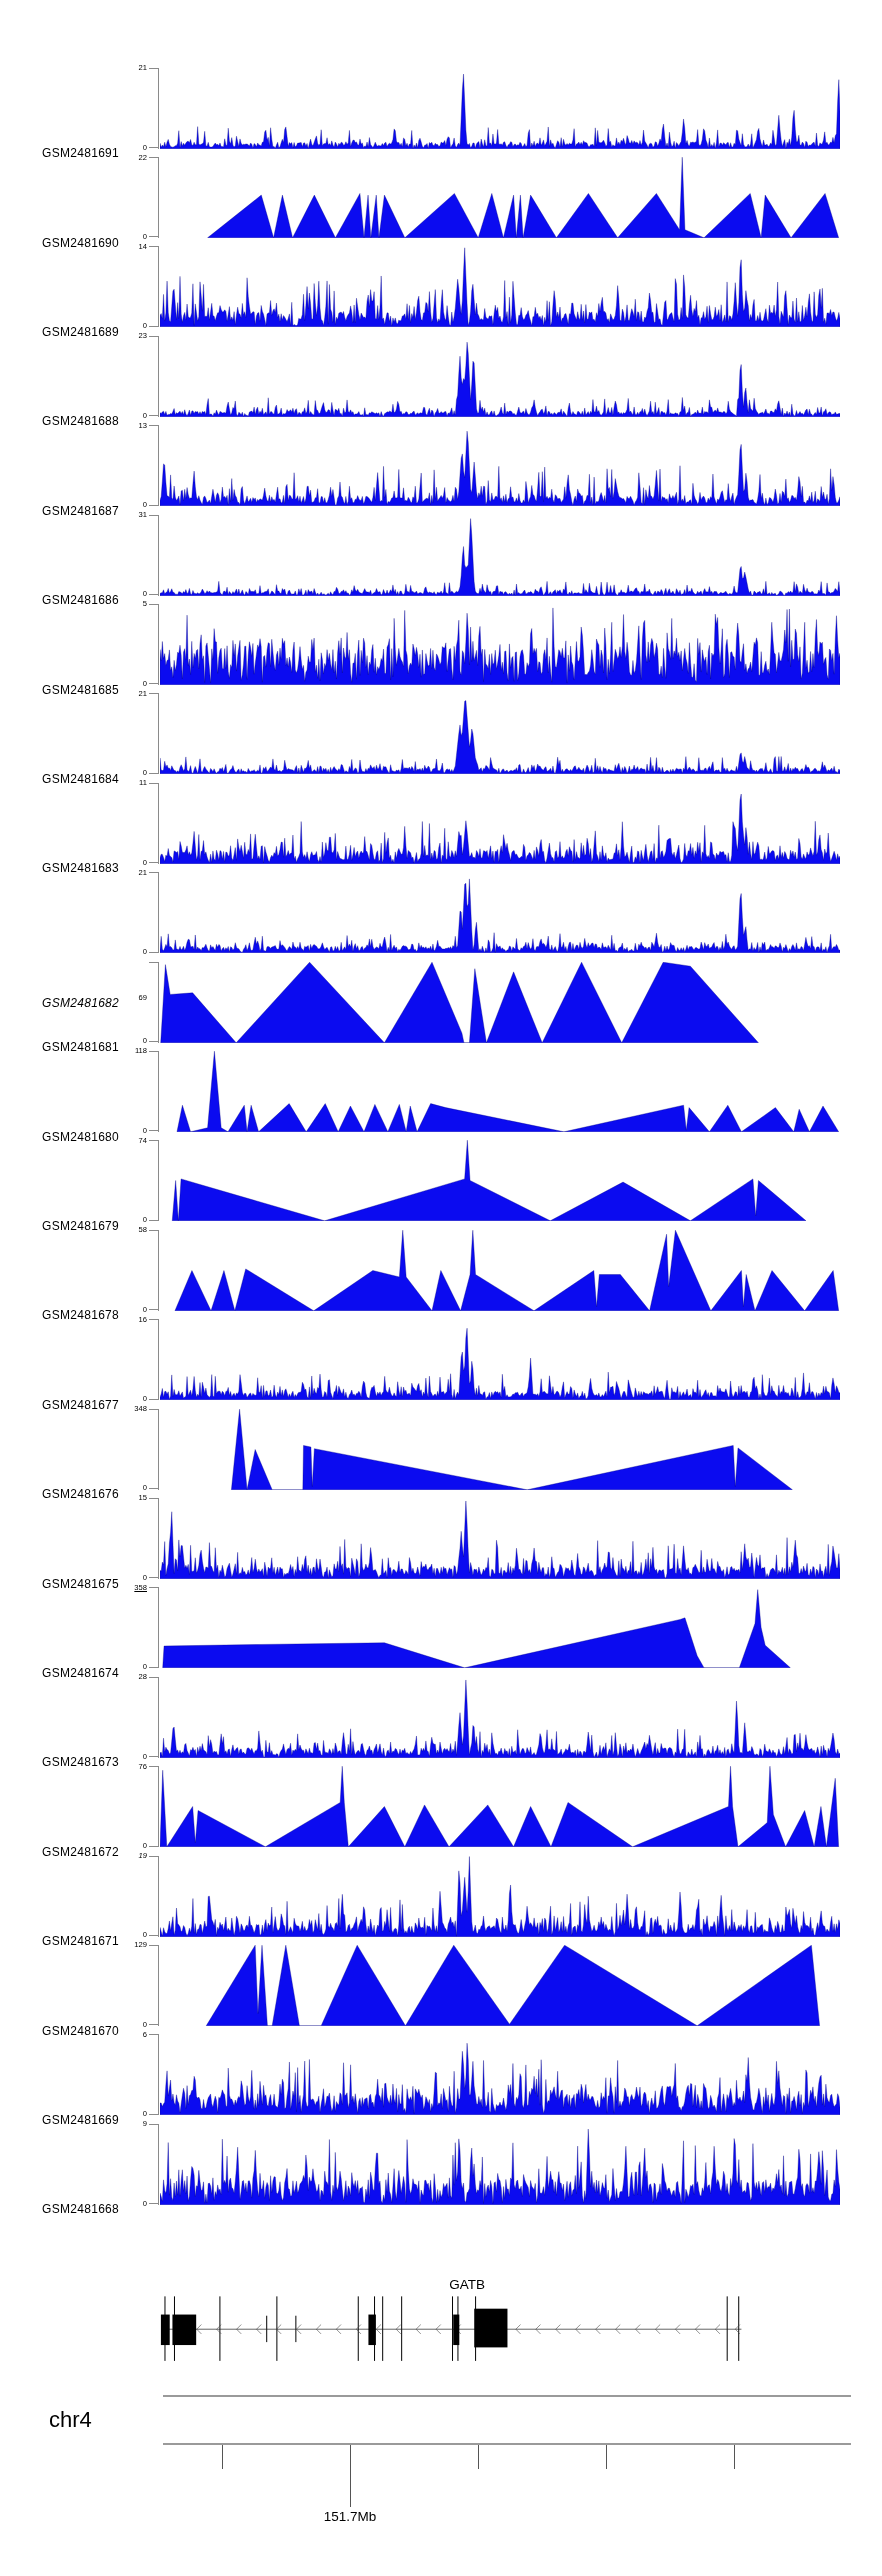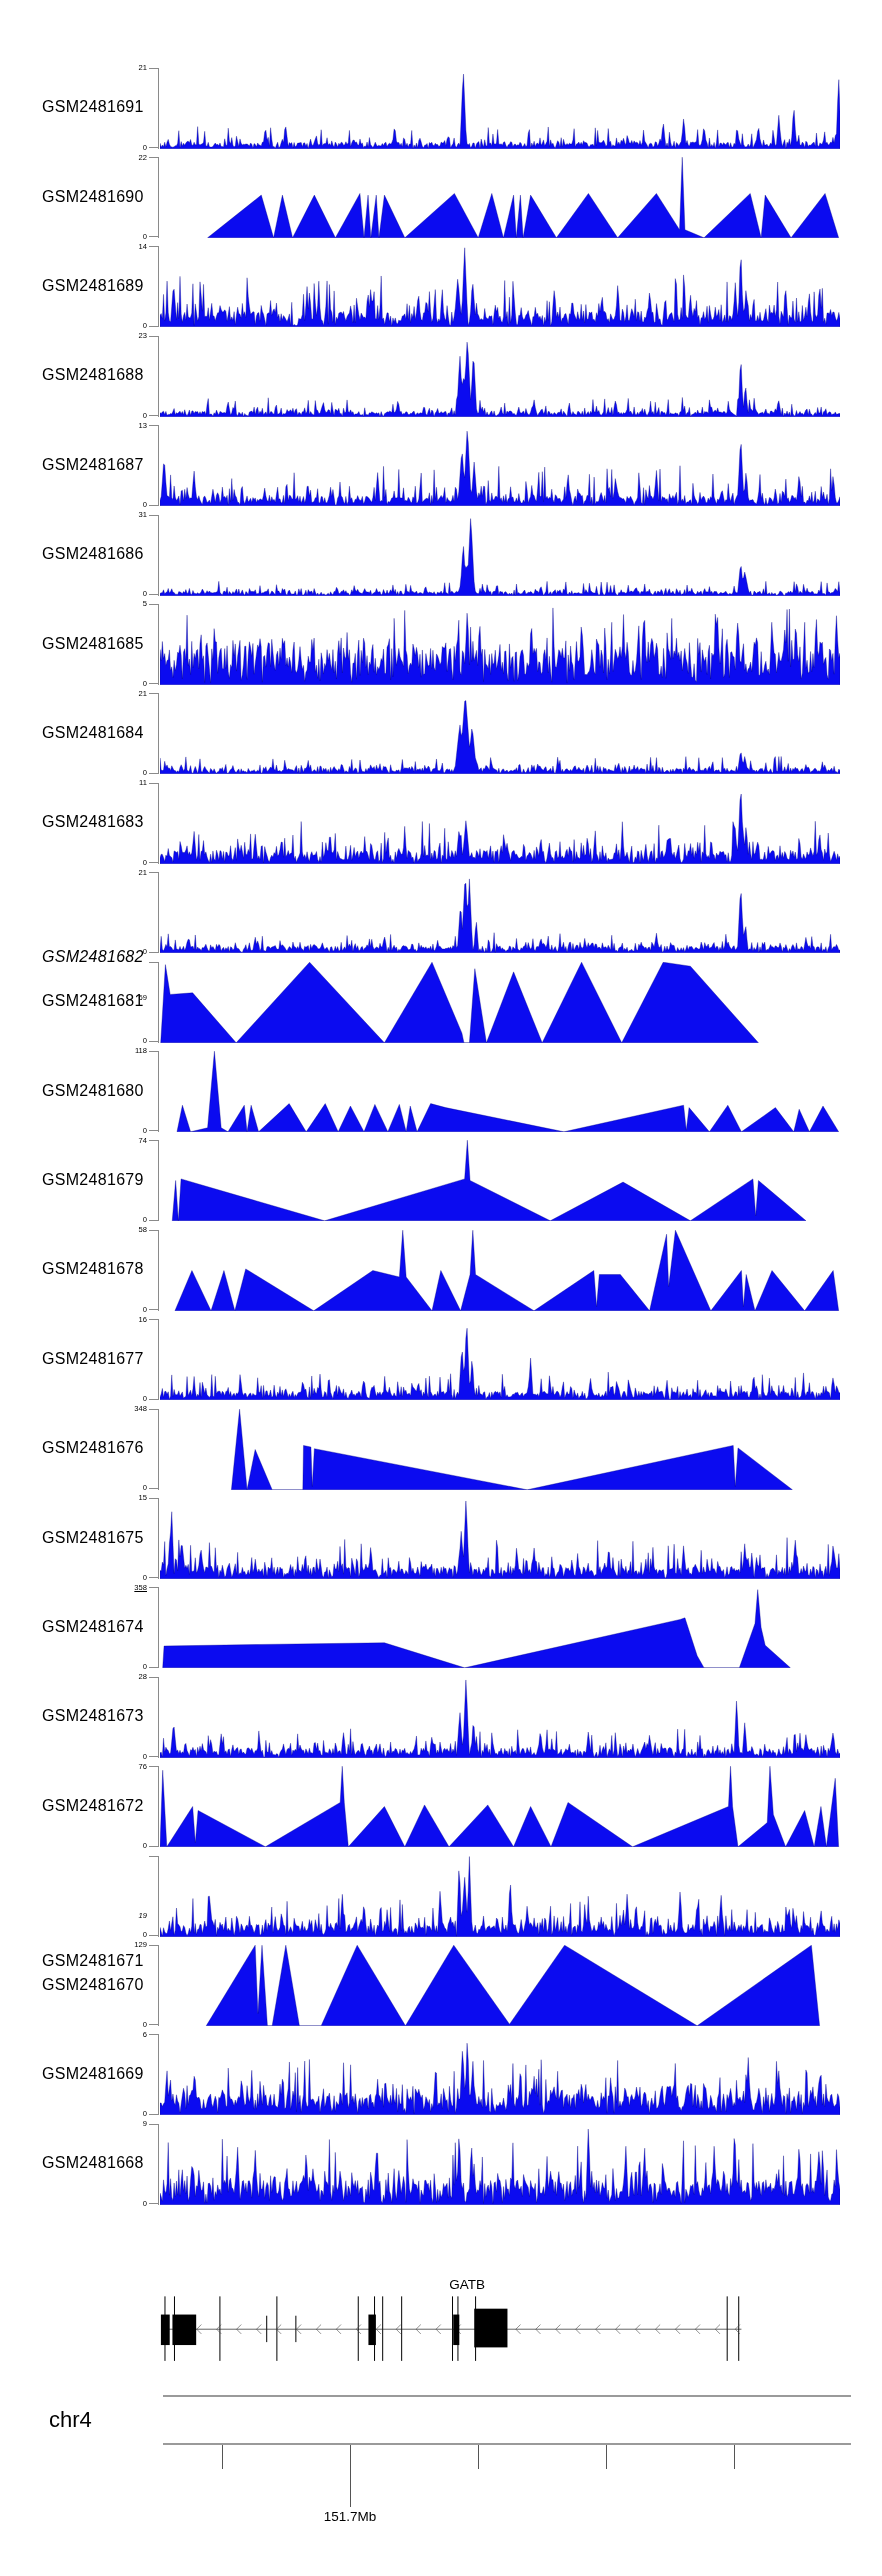--- a/index.html
+++ b/index.html
@@ -1,19 +1,19 @@
 <!DOCTYPE html>
 <html style="font-size:9.4px"><head>
 <meta charset="utf-8">
 <style>
   html,body{margin:0;padding:0;background:#fff;}
   #fig{position:relative;width:882px;height:2576px;background:#fff;
        font-family:"Liberation Sans","DejaVu Sans",sans-serif;overflow:hidden;}
-  .trklabel{position:absolute;left:42px;width:118px;font-size:16px;line-height:17.6px;
-            color:#000;letter-spacing:0.3px;}
+  .trklabel{position:absolute;left:42px;width:118px;font-size:12px;line-height:17.6px;
+            color:#000;letter-spacing:0.3px;margin-top:47px;}
   .yv{position:absolute;width:26px;text-align:right;font-size:7.6px;line-height:8.2px;color:#000;}
   .spine{position:absolute;width:1.2px;background:#8a8a8a;}
   .htick{position:absolute;height:1.2px;background:#8a8a8a;}
   .sig{position:absolute;}
   .axline{position:absolute;height:1.8px;background:#9a9a9a;}
   .axtick{position:absolute;width:0.6px;background:#555;}
   #chr-label{position:absolute;left:49px;top:2407px;font-size:22px;color:#000;}
   #axis-major-label{position:absolute;top:2509px;width:82px;text-align:center;
                     font-size:13.5px;color:#000;}
   #gene-name{position:absolute;top:2277px;width:71px;text-align:center;font-size:13.5px;color:#000;}
@@ -196,22 +196,22 @@
         </svg></div>
       <div class="trklabel" style="top: 1797px;">GSM2481672</div>
       <div class="yv" style="left: 121px; top: 1763px;">76</div>
       <div class="yv" style="left: 121px; top: 1842px;">0</div>
       <div class="spine" style="left: 158px; top: 1766px; height: 81px;"></div>
       <div class="htick" style="left: 149px; top: 1766px; width: 9.4px;"></div>
       <div class="htick" style="left: 149px; top: 1846px; width: 9.4px;"></div>
       <div class="sig" style="left: 160px; top: 1766px; width: 680px; height: 81px;"><svg width="680" height="81" viewBox="0 0 1156 137">
           <path d="M 0.0 137 L 0.0 137.0 L 4.6 6.8 L 11.6 137.0 L 55.5 68.5 L 60.1 130.2 L 64.7 75.3 L 179.2 137.0 L 306.3 61.6 L 309.8 0.0 L 313.3 61.6 L 320.2 137.0 L 381.5 68.5 L 416.2 137.0 L 449.7 65.8 L 491.3 137.0 L 557.2 65.8 L 601.1 137.0 L 630.0 68.5 L 664.7 137.0 L 693.6 61.6 L 803.4 137.0 L 966.4 68.5 L 969.9 0.0 L 973.4 68.5 L 982.6 137.0 L 1032.3 95.9 L 1036.9 0.0 L 1042.7 82.2 L 1063.5 137.0 L 1095.9 75.3 L 1112.1 137.0 L 1123.6 68.5 L 1132.9 137.0 L 1147.9 20.5 L 1153.7 137.0 L 1153.7 137 Z" fill="#0b0bf0" stroke="#000085" stroke-width="0.6"></path>
         </svg></div>
-      <div class="trklabel" style="top: 1952px;">GSM2481671</div>
-      <div class="yv" style="left: 121px; top: 1912px; font-style: italic;">19</div>
+      <div class="trklabel" style="top: 1886px;">GSM2481671</div>
+      <div class="yv" style="left: 121px; top: 1852px; font-style: italic;">19</div>
       <div class="yv" style="left: 121px; top: 1931px;">0</div>
       <div class="spine" style="left: 158px; top: 1856px; height: 81px;"></div>
       <div class="htick" style="left: 149px; top: 1856px; width: 9.4px;"></div>
       <div class="htick" style="left: 149px; top: 1935px; width: 9.4px;"></div>
       <div class="sig" style="left: 160px; top: 1856px; width: 680px; height: 81px;"><svg width="680" height="81" viewBox="0 0 1156 137">
           <path d="M 0.0 137 L 0.0 121.0 L 2.0 128.0 L 4.0 135.8 L 6.0 121.6 L 8.0 128.5 L 10.0 131.4 L 12.0 131.4 L 14.0 123.1 L 16.0 110.1 L 18.0 126.6 L 20.0 114.2 L 22.0 103.0 L 24.0 134.0 L 26.0 125.9 L 28.0 88.1 L 30.0 114.2 L 32.0 117.1 L 34.0 120.0 L 36.0 128.5 L 38.0 126.4 L 40.0 117.9 L 42.0 121.1 L 44.0 130.7 L 46.0 135.4 L 48.0 130.9 L 50.0 122.3 L 52.0 129.8 L 54.0 118.9 L 56.0 71.9 L 58.0 131.1 L 60.0 114.5 L 62.0 133.3 L 64.0 124.6 L 66.0 123.8 L 68.0 115.9 L 70.0 116.6 L 72.0 131.2 L 74.0 121.4 L 76.0 110.1 L 78.0 120.4 L 80.0 118.7 L 82.0 68.4 L 84.0 68.0 L 86.0 87.9 L 88.0 107.8 L 90.0 112.0 L 92.0 118.7 L 94.0 107.4 L 96.0 135.0 L 98.0 120.9 L 100.0 125.2 L 102.0 112.4 L 104.0 118.5 L 106.0 115.3 L 108.0 126.7 L 110.0 116.7 L 112.0 103.4 L 114.0 127.5 L 116.0 122.3 L 118.0 125.8 L 120.0 126.9 L 122.0 105.0 L 124.0 120.4 L 126.0 134.9 L 128.0 125.6 L 130.0 102.1 L 132.0 106.8 L 134.0 118.1 L 136.0 130.9 L 138.0 115.0 L 140.0 119.2 L 142.0 126.4 L 144.0 126.4 L 146.0 119.2 L 148.0 116.7 L 150.0 121.5 L 152.0 102.1 L 154.0 117.5 L 156.0 117.5 L 158.0 123.8 L 160.0 130.5 L 162.0 125.3 L 164.0 116.0 L 166.0 117.4 L 168.0 116.4 L 170.0 134.8 L 172.0 132.0 L 174.0 117.0 L 176.0 131.2 L 178.0 115.1 L 180.0 107.8 L 182.0 126.6 L 184.0 113.7 L 186.0 118.6 L 188.0 115.9 L 190.0 86.4 L 192.0 130.1 L 194.0 116.8 L 196.0 102.7 L 198.0 120.5 L 200.0 126.5 L 202.0 125.9 L 204.0 120.9 L 206.0 98.0 L 208.0 105.1 L 210.0 116.4 L 212.0 118.6 L 214.0 133.2 L 216.0 76.6 L 218.0 129.8 L 220.0 125.2 L 222.0 119.8 L 224.0 125.6 L 226.0 130.2 L 228.0 105.4 L 230.0 114.5 L 232.0 118.2 L 234.0 118.6 L 236.0 118.9 L 238.0 127.8 L 240.0 121.4 L 242.0 110.7 L 244.0 127.2 L 246.0 119.4 L 248.0 126.7 L 250.0 126.2 L 252.0 121.8 L 254.0 107.6 L 256.0 117.7 L 258.0 109.3 L 260.0 130.6 L 262.0 125.9 L 264.0 107.9 L 266.0 117.0 L 268.0 125.1 L 270.0 97.4 L 272.0 128.2 L 274.0 115.8 L 276.0 130.4 L 278.0 133.4 L 280.0 130.1 L 282.0 123.9 L 284.0 83.9 L 286.0 117.9 L 288.0 122.2 L 290.0 113.9 L 292.0 120.4 L 294.0 122.5 L 296.0 127.7 L 298.0 114.9 L 300.0 112.9 L 302.0 119.4 L 304.0 71.9 L 306.0 123.7 L 308.0 91.1 L 310.0 64.8 L 312.0 97.4 L 314.0 100.7 L 316.0 129.3 L 318.0 126.5 L 320.0 117.8 L 322.0 115.8 L 324.0 127.6 L 326.0 122.7 L 328.0 121.6 L 330.0 116.1 L 332.0 111.8 L 334.0 103.1 L 336.0 127.9 L 338.0 119.3 L 340.0 113.5 L 342.0 107.1 L 344.0 112.7 L 346.0 86.0 L 348.0 91.3 L 350.0 115.7 L 352.0 131.5 L 354.0 118.5 L 356.0 127.2 L 358.0 106.7 L 360.0 119.3 L 362.0 129.2 L 364.0 117.2 L 366.0 135.2 L 368.0 125.3 L 370.0 116.9 L 372.0 120.0 L 374.0 91.0 L 376.0 87.3 L 378.0 128.2 L 380.0 125.6 L 382.0 110.9 L 384.0 118.3 L 386.0 90.9 L 388.0 109.5 L 390.0 128.2 L 392.0 87.1 L 394.0 125.5 L 396.0 130.7 L 398.0 124.4 L 400.0 122.3 L 402.0 123.8 L 404.0 135.8 L 406.0 116.9 L 408.0 74.2 L 410.0 126.8 L 412.0 82.1 L 414.0 121.6 L 416.0 131.1 L 418.0 126.7 L 420.0 131.5 L 422.0 122.1 L 424.0 119.1 L 426.0 130.7 L 428.0 119.2 L 430.0 128.0 L 432.0 130.9 L 434.0 113.3 L 436.0 117.7 L 438.0 124.8 L 440.0 105.0 L 442.0 119.0 L 444.0 122.2 L 446.0 120.4 L 448.0 122.9 L 450.0 103.8 L 452.0 134.1 L 454.0 117.6 L 456.0 120.1 L 458.0 118.8 L 460.0 122.6 L 462.0 127.1 L 464.0 88.1 L 466.0 116.7 L 468.0 128.4 L 470.0 118.3 L 472.0 130.7 L 474.0 95.2 L 476.0 59.6 L 478.0 85.5 L 480.0 112.4 L 482.0 116.2 L 484.0 121.8 L 486.0 123.7 L 488.0 129.8 L 490.0 115.8 L 492.0 110.3 L 494.0 103.3 L 496.0 114.2 L 498.0 111.7 L 500.0 120.9 L 502.0 109.8 L 504.0 135.9 L 506.0 81.2 L 508.0 24.9 L 510.0 45.1 L 512.0 101.4 L 514.0 91.8 L 516.0 62.2 L 518.0 35.9 L 520.0 65.5 L 522.0 95.2 L 524.0 58.7 L 526.0 0.6 L 528.0 59.8 L 530.0 111.3 L 532.0 128.3 L 534.0 125.9 L 536.0 117.1 L 538.0 129.7 L 540.0 131.7 L 542.0 124.1 L 544.0 125.5 L 546.0 118.9 L 548.0 117.4 L 550.0 101.6 L 552.0 120.4 L 554.0 127.4 L 556.0 121.4 L 558.0 119.7 L 560.0 118.3 L 562.0 123.2 L 564.0 121.4 L 566.0 120.0 L 568.0 118.2 L 570.0 124.0 L 572.0 105.1 L 574.0 107.7 L 576.0 119.2 L 578.0 127.3 L 580.0 131.0 L 582.0 103.5 L 584.0 122.2 L 586.0 125.6 L 588.0 117.0 L 590.0 127.8 L 592.0 108.5 L 594.0 64.0 L 596.0 48.9 L 598.0 93.4 L 600.0 114.7 L 602.0 117.4 L 604.0 116.5 L 606.0 125.2 L 608.0 130.5 L 610.0 130.9 L 612.0 121.4 L 614.0 107.6 L 616.0 121.1 L 618.0 129.1 L 620.0 118.1 L 622.0 108.7 L 624.0 85.0 L 626.0 103.1 L 628.0 116.5 L 630.0 113.0 L 632.0 116.5 L 634.0 121.0 L 636.0 104.9 L 638.0 119.6 L 640.0 121.5 L 642.0 113.2 L 644.0 133.1 L 646.0 112.7 L 648.0 119.0 L 650.0 106.1 L 652.0 127.5 L 654.0 105.0 L 656.0 109.0 L 658.0 129.6 L 660.0 123.4 L 662.0 105.1 L 664.0 84.9 L 666.0 133.9 L 668.0 125.8 L 670.0 101.5 L 672.0 126.2 L 674.0 115.9 L 676.0 104.3 L 678.0 129.1 L 680.0 123.6 L 682.0 111.3 L 684.0 129.1 L 686.0 102.4 L 688.0 127.5 L 690.0 119.2 L 692.0 130.5 L 694.0 118.8 L 696.0 112.9 L 698.0 80.3 L 700.0 134.5 L 702.0 121.9 L 704.0 119.6 L 706.0 119.2 L 708.0 131.3 L 710.0 116.4 L 712.0 119.8 L 714.0 77.5 L 716.0 126.9 L 718.0 128.7 L 720.0 115.6 L 722.0 82.2 L 724.0 105.1 L 726.0 113.9 L 728.0 68.0 L 730.0 107.6 L 732.0 117.9 L 734.0 127.8 L 736.0 124.5 L 738.0 117.3 L 740.0 125.7 L 742.0 127.7 L 744.0 123.3 L 746.0 111.5 L 748.0 118.9 L 750.0 103.3 L 752.0 117.4 L 754.0 111.1 L 756.0 124.9 L 758.0 115.8 L 760.0 121.9 L 762.0 127.0 L 764.0 124.3 L 766.0 126.0 L 768.0 102.6 L 770.0 124.0 L 772.0 135.2 L 774.0 128.6 L 776.0 80.1 L 778.0 125.5 L 780.0 118.7 L 782.0 100.4 L 784.0 118.0 L 786.0 107.0 L 788.0 91.4 L 790.0 116.1 L 792.0 97.0 L 794.0 64.5 L 796.0 91.4 L 798.0 124.0 L 800.0 107.7 L 802.0 121.7 L 804.0 122.8 L 806.0 118.0 L 808.0 91.3 L 810.0 86.0 L 812.0 112.7 L 814.0 123.6 L 816.0 125.8 L 818.0 119.7 L 820.0 120.1 L 822.0 108.6 L 824.0 92.6 L 826.0 135.3 L 828.0 128.2 L 830.0 134.8 L 832.0 129.6 L 834.0 105.9 L 836.0 104.7 L 838.0 131.3 L 840.0 113.4 L 842.0 107.0 L 844.0 115.7 L 846.0 102.3 L 848.0 119.6 L 850.0 116.8 L 852.0 118.1 L 854.0 134.5 L 856.0 124.5 L 858.0 130.0 L 860.0 133.2 L 862.0 130.2 L 864.0 106.4 L 866.0 127.1 L 868.0 116.9 L 870.0 125.5 L 872.0 128.6 L 874.0 112.6 L 876.0 129.7 L 878.0 126.8 L 880.0 122.4 L 882.0 96.4 L 884.0 60.8 L 886.0 84.3 L 888.0 119.9 L 890.0 126.9 L 892.0 130.1 L 894.0 130.5 L 896.0 129.9 L 898.0 115.7 L 900.0 126.9 L 902.0 122.2 L 904.0 122.2 L 906.0 116.3 L 908.0 125.8 L 910.0 115.7 L 912.0 91.9 L 914.0 85.5 L 916.0 73.2 L 918.0 128.6 L 920.0 123.4 L 922.0 135.3 L 924.0 106.8 L 926.0 116.8 L 928.0 115.0 L 930.0 101.2 L 932.0 119.3 L 934.0 129.9 L 936.0 119.2 L 938.0 119.9 L 940.0 119.6 L 942.0 111.1 L 944.0 117.6 L 946.0 134.7 L 948.0 101.5 L 950.0 121.9 L 952.0 89.4 L 954.0 66.5 L 956.0 99.1 L 958.0 116.3 L 960.0 135.3 L 962.0 101.3 L 964.0 121.9 L 966.0 127.1 L 968.0 117.9 L 970.0 126.8 L 972.0 90.7 L 974.0 126.3 L 976.0 111.6 L 978.0 120.1 L 980.0 128.5 L 982.0 123.3 L 984.0 117.2 L 986.0 122.1 L 988.0 116.1 L 990.0 128.1 L 992.0 118.3 L 994.0 123.8 L 996.0 117.4 L 998.0 90.8 L 1000.0 123.7 L 1002.0 130.0 L 1004.0 118.9 L 1006.0 118.3 L 1008.0 130.7 L 1010.0 129.5 L 1012.0 95.3 L 1014.0 129.9 L 1016.0 119.9 L 1018.0 122.6 L 1020.0 119.2 L 1022.0 116.8 L 1024.0 116.0 L 1026.0 130.4 L 1028.0 124.4 L 1030.0 128.0 L 1032.0 127.7 L 1034.0 129.0 L 1036.0 104.8 L 1038.0 111.2 L 1040.0 121.0 L 1042.0 127.7 L 1044.0 131.5 L 1046.0 117.8 L 1048.0 125.8 L 1050.0 110.8 L 1052.0 117.4 L 1054.0 129.9 L 1056.0 128.9 L 1058.0 116.5 L 1060.0 128.2 L 1062.0 126.9 L 1064.0 86.4 L 1066.0 101.5 L 1068.0 97.6 L 1070.0 90.5 L 1072.0 114.2 L 1074.0 122.3 L 1076.0 88.5 L 1078.0 101.9 L 1080.0 114.8 L 1082.0 101.1 L 1084.0 120.1 L 1086.0 128.0 L 1088.0 131.5 L 1090.0 117.7 L 1092.0 124.7 L 1094.0 94.1 L 1096.0 112.8 L 1098.0 118.1 L 1100.0 117.7 L 1102.0 119.2 L 1104.0 122.7 L 1106.0 103.6 L 1108.0 128.8 L 1110.0 121.9 L 1112.0 134.5 L 1114.0 133.9 L 1116.0 121.9 L 1118.0 113.1 L 1120.0 124.3 L 1122.0 106.0 L 1124.0 92.9 L 1126.0 113.6 L 1128.0 118.8 L 1130.0 119.0 L 1132.0 129.4 L 1134.0 123.8 L 1136.0 126.7 L 1138.0 128.8 L 1140.0 112.7 L 1142.0 102.2 L 1144.0 128.0 L 1146.0 114.9 L 1148.0 129.5 L 1150.0 114.9 L 1152.0 124.7 L 1154.0 108.1 L 1156.0 114.6 L 1156.0 137 Z" fill="#0b0bf0" stroke="#000085" stroke-width="0.6"></path>
         </svg></div>
       <div class="trklabel" style="top: 1976px;">GSM2481670</div>
       <div class="yv" style="left: 121px; top: 1941px;">129</div>
       <div class="yv" style="left: 121px; top: 2021px;">0</div>

